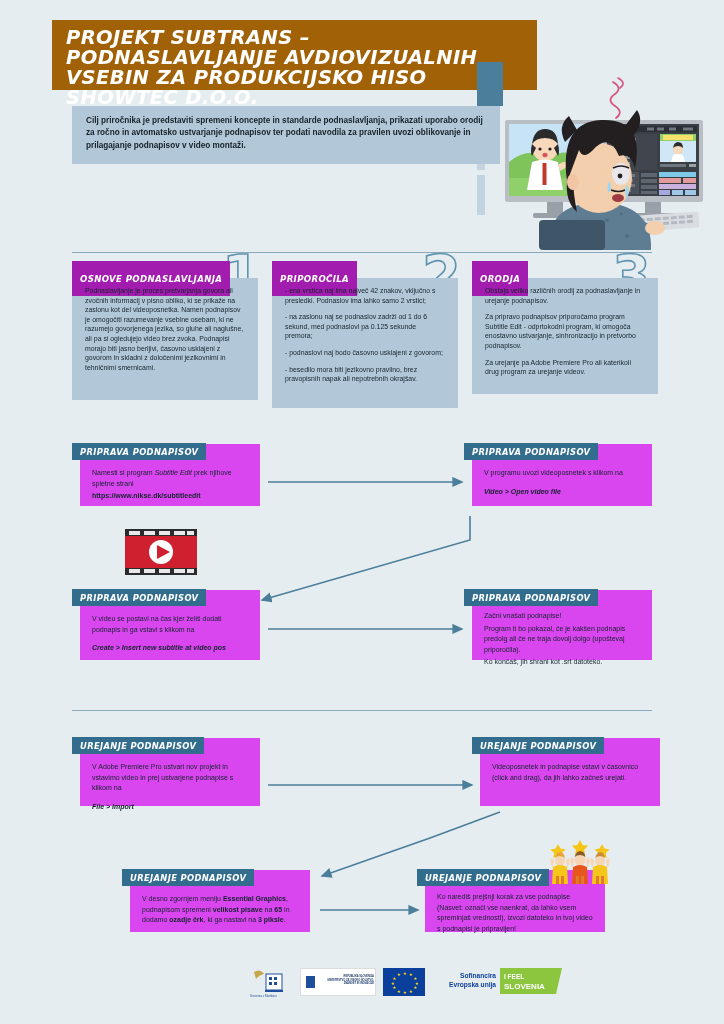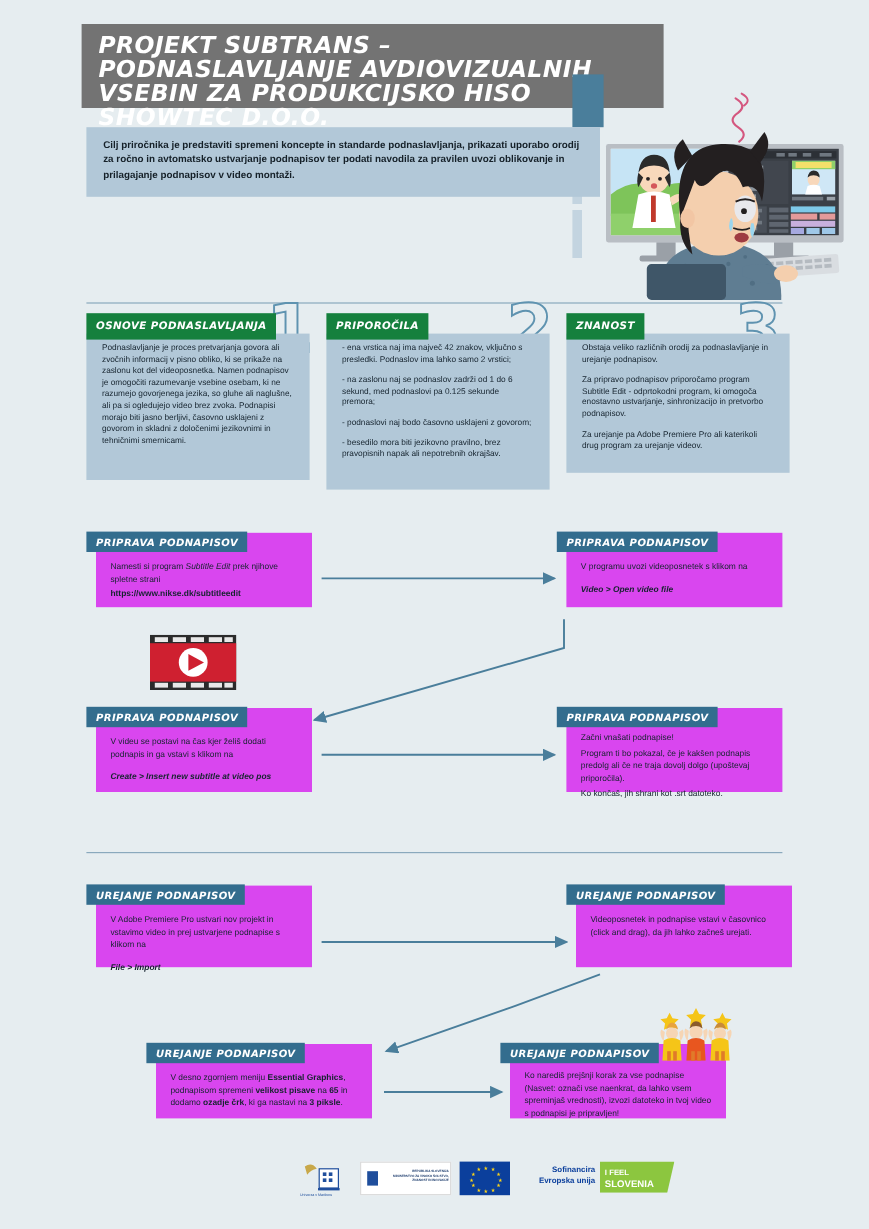--- a/index.html
+++ b/index.html
@@ -8,22 +8,22 @@
     background:#e6edf0;
     font-family:"Liberation Sans", sans-serif;
     position:relative;
     overflow:hidden;
     color:#1b2630;
   }
   .page{position:absolute;inset:0;}
 
   
   .header-band{
-    position:absolute;left:68px;top:20px;width:485px;height:70px;
-    background:#737373;
+    position:absolute;left:52px;top:20px;width:485px;height:70px;
+    background:#a16207;
   }
   .header-title{
     position:absolute;left:14px;top:8px;width:460px;
     color:#ffffff;
     font-weight:bold;font-style:italic;
     font-size:19.5px;line-height:20px;
     letter-spacing:0.4px;
     text-transform:uppercase;
     font-family:"DejaVu Sans", sans-serif;
   }
@@ -46,22 +46,22 @@
 
   
   .rule{position:absolute;height:1px;background:#8aa9bd;}
 
   
   .col{position:absolute;top:278px;width:186px;background:#b2c8d8;}
   .col.c1{left:72px;height:122px;}
   .col.c2{left:272px;height:130px;}
   .col.c3{left:472px;height:116px;}
   .col-head{
-    position:absolute;top:-17px;left:0;height:22px;
-    background:#15803d;color:#fff;
+    position:absolute;top:-17px;left:0;height:35px;
+    background:#a21caf;color:#fff;
     font-family:"DejaVu Sans", sans-serif;
     font-weight:bold;font-style:italic;font-size:8.6px;letter-spacing:0.35px;
     display:flex;align-items:center;padding:0 8px;
     box-sizing:border-box;white-space:nowrap;
   }
   .col-body{
     position:absolute;left:13px;top:8px;width:160px;
     font-size:6.9px;line-height:9.6px;color:#15232e;
   }
   .col-body p{margin:0 0 7px 0;}
@@ -293,21 +293,21 @@
     <div class="col-head">PRIPOROČILA</div>
     <div class="col-body">
       <p>- ena vrstica naj ima največ 42 znakov, vključno s presledki. Podnaslov ima lahko samo 2 vrstici;</p>
       <p>- na zaslonu naj se podnaslov zadrži od 1 do 6 sekund, med podnaslovi pa 0.125 sekunde premora;</p>
       <p>- podnaslovi naj bodo časovno usklajeni z govorom;</p>
       <p>- besedilo mora biti jezikovno pravilno, brez pravopisnih napak ali nepotrebnih okrajšav.</p>
     </div>
   </div>
 
   <div class="col c3">
-    <div class="col-head">ZNANOST</div>
+    <div class="col-head">ORODJA</div>
     <div class="col-body">
       <p>Obstaja veliko različnih orodij za podnaslavljanje in urejanje podnapisov.</p>
       <p>Za pripravo podnapisov priporočamo program Subtitle Edit - odprtokodni program, ki omogoča enostavno ustvarjanje, sinhronizacijo in pretvorbo podnapisov.</p>
       <p>Za urejanje pa Adobe Premiere Pro ali katerikoli drug program za urejanje videov.</p>
     </div>
   </div>
 
   <svg style="position:absolute;left:0;top:0;width:724px;height:1024px;pointer-events:none;">
     <defs>
       <marker id="ah" markerWidth="7" markerHeight="7" refX="6" refY="3.2" orient="auto">

